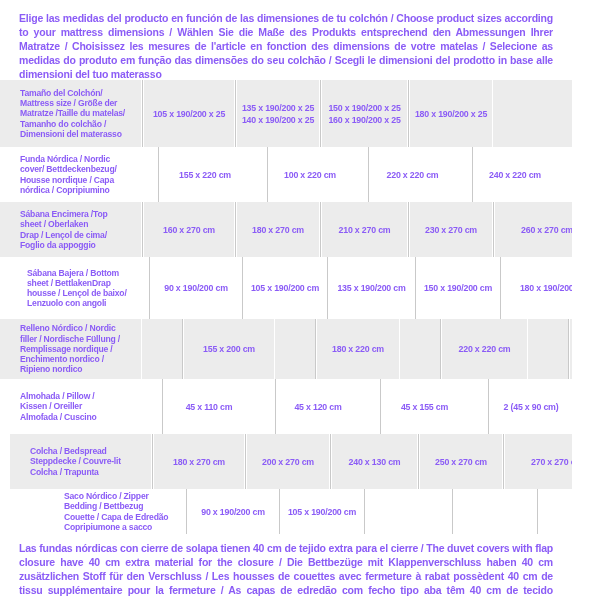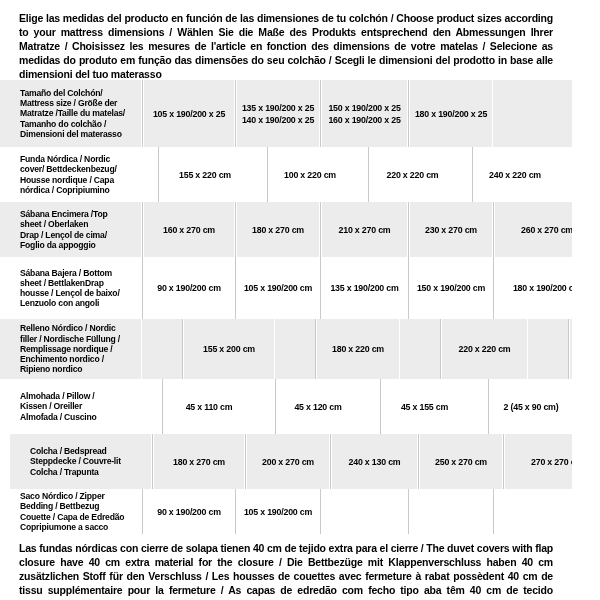--- a/index.html
+++ b/index.html
@@ -2,21 +2,21 @@
 <html><head>
 <meta charset="utf-8">
 <style>
   html,body { margin:0; padding:0; background:#fff; }
   .page {
     position:relative;
     width:572px; height:600px;
     background:#fff;
     font-family:"Liberation Sans", sans-serif;
     font-weight:700;
-    color:#000000;
+    color:#8b5cf6;
     overflow:hidden;
     box-sizing:border-box;
   }
   .intro {
     box-sizing:border-box;
     padding:11px 19px 0 19px;
     height:80px;
     font-size:10.5px;
     line-height:14px;
     text-align:justify;
@@ -49,25 +49,25 @@
   .value {
     font-size:8.8px;
     line-height:12px;
     align-items:center;
     text-align:center;
     letter-spacing:-0.2px;
   }
   .row:nth-child(1){ min-height:67px; }
   .row:nth-child(2){ min-height:55px;gap:16px; }
   .row:nth-child(3){ min-height:55px; }
-  .row:nth-child(4){ min-height:62px; }
+  .row:nth-child(4){ min-height:62px;margin-left:7px; }
   .row:nth-child(5){ min-height:60px;gap:40px; }
   .row:nth-child(6){ min-height:55px;gap:20px; }
   .row:nth-child(7){ min-height:55px;margin-left:10px; }
-  .row:nth-child(8){ min-height:45px; }
+  .row:nth-child(8){ min-height:45px;margin-left:44px; }
   .footnote {
     box-sizing:border-box;
     margin-top:7px;
     padding:0 19px;
     font-size:10.5px;
     line-height:14px;
     text-align:justify;
     letter-spacing:-0.2px;
   }
 </style>

